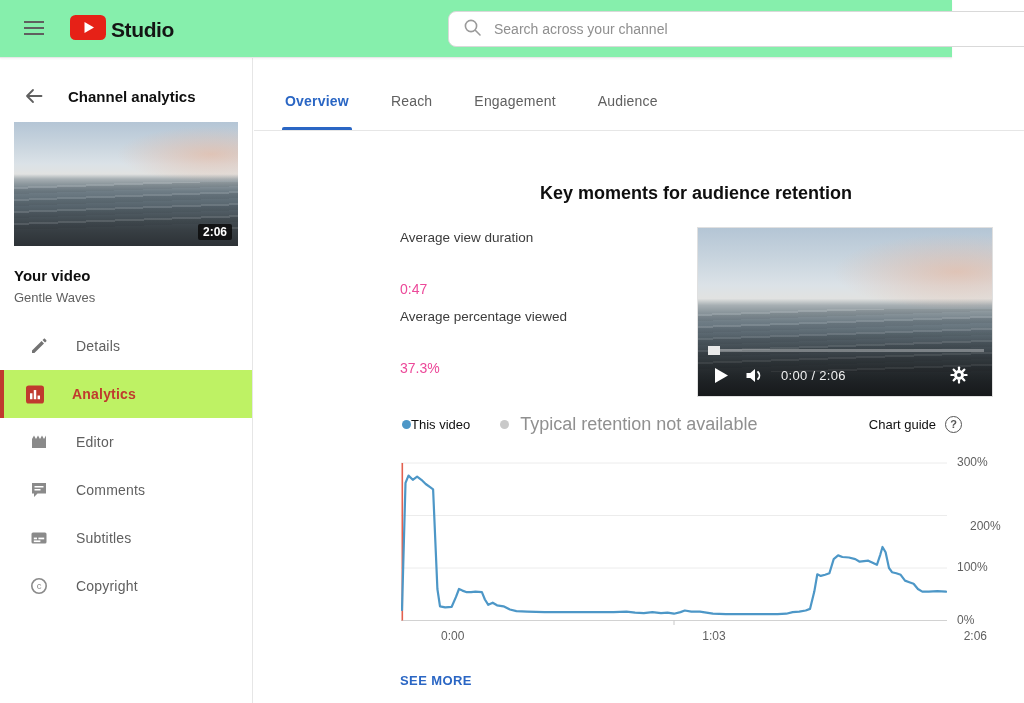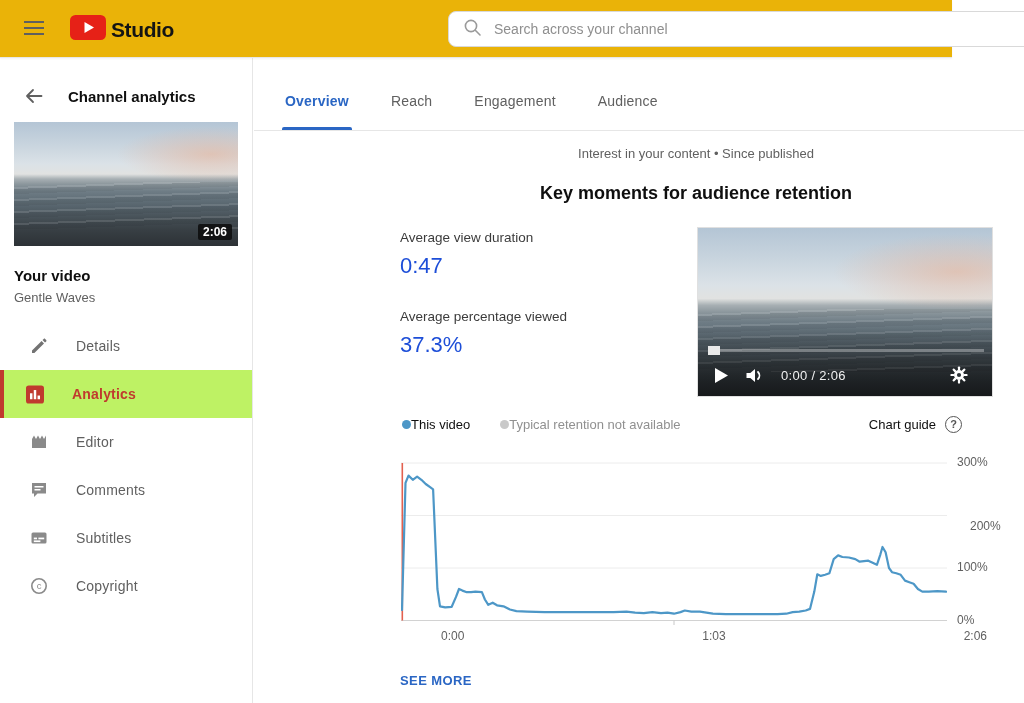--- a/index.html
+++ b/index.html
@@ -3,21 +3,21 @@
 <meta charset="utf-8">
 <style>
   * { margin:0; padding:0; box-sizing:border-box; }
   html,body { width:1024px; height:703px; }
   body {
     position:relative; overflow:hidden; background:#fff;
     font-family:"Liberation Sans", sans-serif; color:#0f0f0f;
   }
   
   .topbar {
-    position:absolute; left:0; top:0; width:952px; height:58px; background:#eab308;
+    position:absolute; left:0; top:0; width:952px; height:58px; background:#86efac;
     border-bottom:1px solid #e7e7e7; box-shadow:0 1px 2px rgba(0,0,0,.05); z-index:5;
   }
   .hamburger { position:absolute; left:24px; top:21px; width:22px; height:16px;
     background:none; border:none; cursor:pointer; }
   .hamburger span { display:block; width:20px; height:2px; background:#5f5f5f; margin-bottom:4px; }
   .logo { position:absolute; left:70px; top:15px; display:flex; align-items:center; gap:5px; cursor:pointer; }
   .logo-text { font-size:21px; font-weight:bold; letter-spacing:-0.4px; color:#141414; }
   .searchbox {
     position:absolute; left:448px; top:11px; width:600px; height:36px;
     border:1px solid #d9d9d9; border-radius:8px; background:#fff;
@@ -50,40 +50,40 @@
   .tab { height:100%; display:flex; align-items:center; padding-top:14px; font-size:14px;
     color:#606060; cursor:pointer; position:relative; letter-spacing:.2px; }
   .tab.active { color:#2a66c4; font-weight:bold; }
   .tab.active::after { content:""; position:absolute; left:-3px; right:-3px; bottom:0;
     height:3px; background:#2a66c4; border-radius:2px 2px 0 0; }
   .context-line { position:absolute; left:146px; top:88px; width:592px; text-align:center;
     font-size:13px; color:#606060; }
   .page-title { position:absolute; left:146px; top:125px; width:592px; text-align:center;
     font-size:18px; font-weight:bold; color:#0f0f0f; }
   .metric-label { position:absolute; left:146px; font-size:13.5px; color:#3c3c3c; }
-  .metric-value { position:absolute; left:146px; font-size:22px; color:#1d4ed8; }
+  .metric-value { position:absolute; left:146px; font-size:14px; color:#ec4899;margin-top:28px; }
   
   .player { position:absolute; left:443px; top:169px; width:296px; height:170px;
     border:1px solid #e0e0e0; overflow:hidden; }
   .player-shade { position:absolute; left:0; right:0; bottom:0; height:70px;
     background:linear-gradient(180deg, rgba(0,0,0,0) 0%, rgba(0,0,0,.35) 60%, rgba(0,0,0,.5) 100%); }
   .scrubber { position:absolute; left:10px; right:8px; top:121px; height:3px;
     background:rgba(255,255,255,.32); cursor:pointer; }
   .scrubber-handle { position:absolute; left:0; top:-3px; width:12px; height:9px; background:#e9e9e9; }
   .player-controls { position:absolute; left:16px; right:24px; bottom:10px; height:22px;
     display:flex; align-items:center; gap:16px;margin-top:8px; }
   .player-time { font-size:13px; color:#f1f1f1; letter-spacing:.3px; }
   .ctrl-btn { background:none; border:none; padding:0; cursor:pointer; display:flex; align-items:center; }
   .ctrl-spacer { flex:1; }
   
   .legend-row { position:absolute; left:148px; right:44px; top:357px; height:18px;
     display:flex; align-items:center; }
   .legend-dot { width:9px; height:9px; border-radius:50%; flex:none; }
   .legend-label-dark { font-size:13px; color:#0f0f0f; margin-left:0; }
-  .legend-label-gray { font-size:13px; color:#909090; margin-left:0; }
+  .legend-label-gray { font-size:18px; color:#909090; margin-left:11px; }
   .legend-gap { width:30px; flex:none; }
   .chart-guide { margin-left:auto; display:flex; align-items:center; gap:9px; cursor:pointer; }
   .chart-guide-label { font-size:13px; color:#0f0f0f; }
   .help-circle { width:17px; height:17px; border:1.5px solid #555; border-radius:50%;
     display:flex; align-items:center; justify-content:center; font-size:11px; color:#555; font-weight:bold; }
   
   .chart-area { position:absolute; left:147px; top:397px; width:610px; height:200px; }
   .chart-svg { position:absolute; left:0; top:0; cursor:crosshair; }
   .y-axis { position:absolute; left:556px; top:0; width:50px; height:172px; }
   .y-axis span { position:absolute; font-size:12px; color:#606060; }
@@ -210,21 +210,20 @@
 </aside>
 
 <main class="main">
   <div class="tabs">
     <div class="tab active">Overview</div>
     <div class="tab">Reach</div>
     <div class="tab">Engagement</div>
     <div class="tab">Audience</div>
   </div>
 
-  <div class="context-line">Interest in your content • Since published</div>
   <h1 class="page-title">Key moments for audience retention</h1>
 
   <div class="metric-label" style="top:172px">Average view duration</div>
   <div class="metric-value" style="top:195px">0:47</div>
   <div class="metric-label" style="top:251px">Average percentage viewed</div>
   <div class="metric-value" style="top:274px">37.3%</div>
 
   <div class="player ocean-scene">
     <div class="foam"></div>
     <div class="player-shade"></div>

